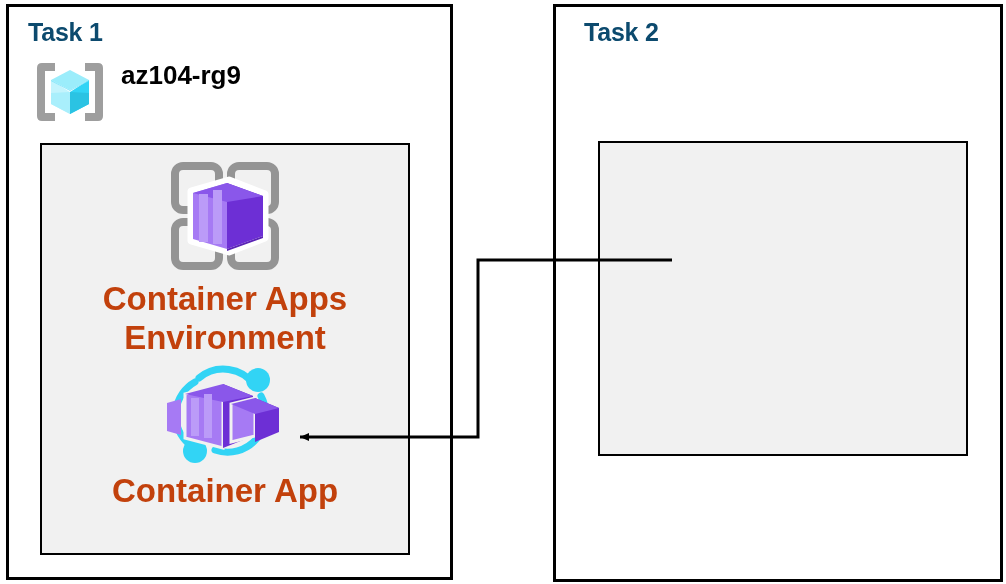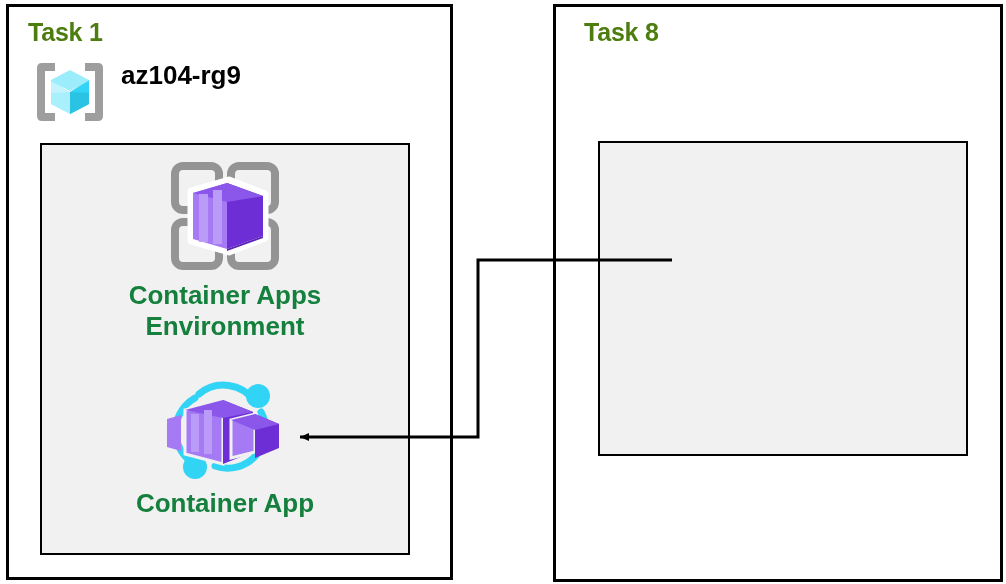--- a/index.html
+++ b/index.html
@@ -27,21 +27,21 @@
     border: 3px solid #000000;
     box-sizing: border-box;
   }
   #task1-panel { left: 6px;   top: 4px;  width: 447px; height: 576px; }
   #task2-panel { left: 553px; top: 4px;  width: 450px; height: 578px; }
 
   .task-title {
     position: absolute;
     font-size: 25px;
     font-weight: bold;
-    color: #4d7c0f;
+    color: #0c4a6e;
     letter-spacing: -0.2px;
     white-space: nowrap;
   }
   #task1-title { left: 28px;  top: 18px; }
   #task2-title { left: 584px; top: 18px; }
 
   
   #rg-group {
     position: absolute;
     left: 33px;
@@ -68,29 +68,29 @@
   }
   #env-box  { left: 40px;  top: 143px; width: 370px; height: 412px; }
   #test-box { left: 598px; top: 141px; width: 370px; height: 315px; }
 
   
   .node {
     position: absolute;
     text-align: center;
   }
   .node-caption {
-    font-size: 26px;
+    font-size: 33px;
     font-weight: bold;
-    color: #15803d;
+    color: #c2410c;
     line-height: 1.18;
     white-space: pre-line;
   }
 
   #env-node      { left: 60px;  top: 152px; width: 330px; }
-  #app-node      { left: 60px;  top: 372px; width: 330px; }
+  #app-node      { left: 60px;  top: 356px; width: 330px; }
   #verify-node   { left: 640px; top: 168px; width: 290px; }
 
   .icon-wrap {
     display: flex;
     justify-content: center;
     align-items: center;
   }
 
   
   #verify-plate {
@@ -200,21 +200,21 @@
         <path d="M76 48 L100 42 L100 80 L76 86 Z" fill="#a67af4" stroke="#f1f1f1" stroke-width="3"></path>
         <path d="M100 42 L124 52 L124 76 L100 86 Z" fill="#6d2fd5"></path>
         <path d="M76 48 L100 42 L124 52 L100 58 Z" fill="#8a57ea"></path>
       </svg>
     </div>
     <div class="node-caption">Container App</div>
   </div>
 
   <div id="task2-panel" class="task-panel"></div>
 
-  <div id="task2-title" class="task-title">Task 8</div>
+  <div id="task2-title" class="task-title">Task 2</div>
 
   <div id="test-box" class="inner-box"></div>
 
 
   <svg id="connector" aria-hidden="true">
     <defs>
       <marker id="arrowhead" markerWidth="10" markerHeight="8" refX="9" refY="4" orient="auto" markerUnits="userSpaceOnUse">
         <path d="M9,4 L0,0 L0,8 Z" fill="#000000"></path>
       </marker>
     </defs>

